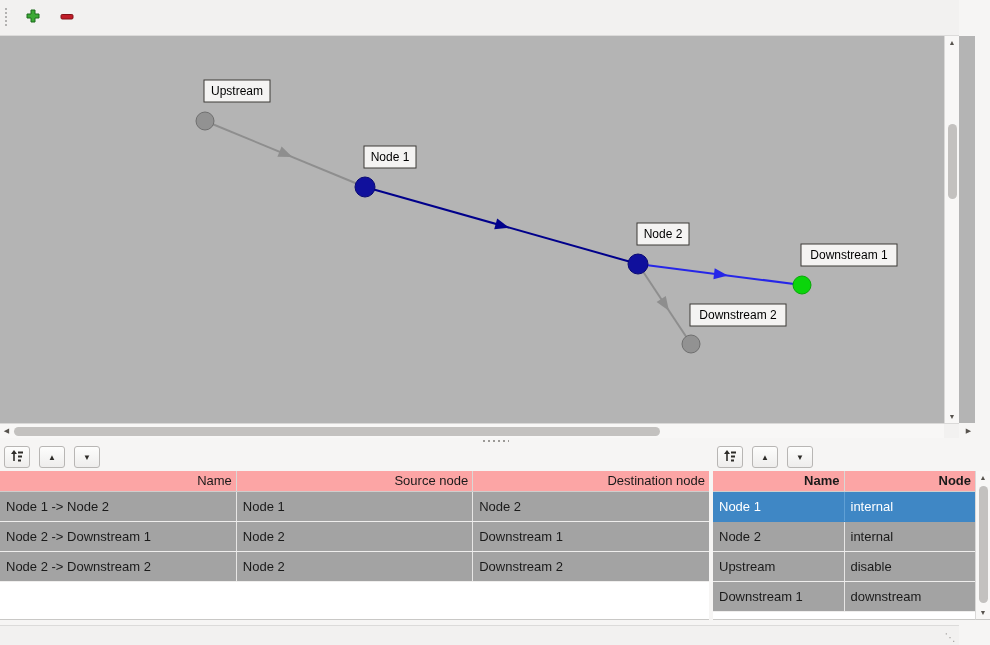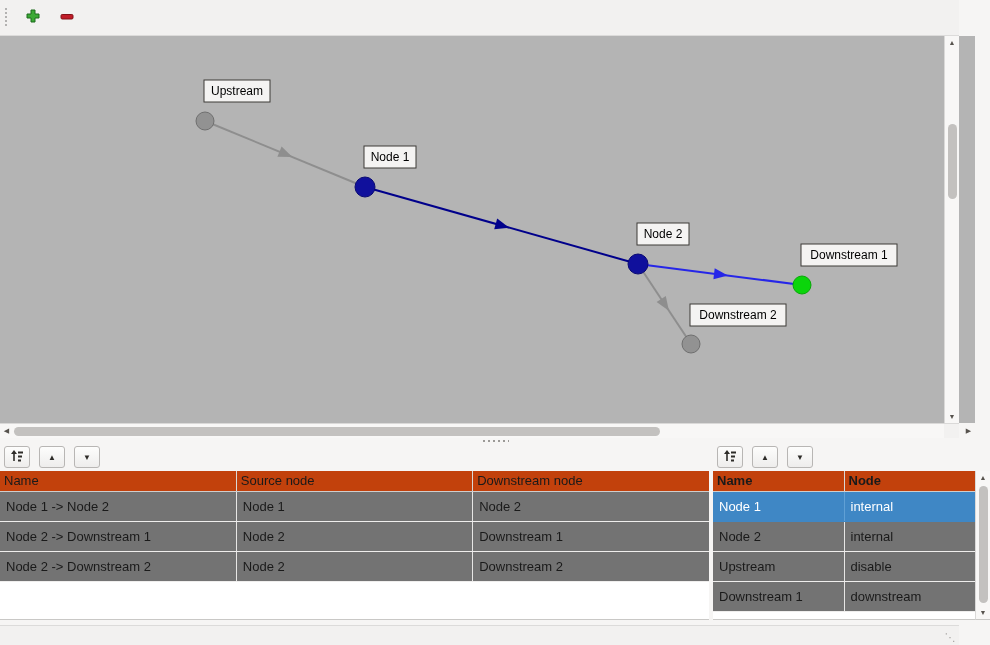--- a/index.html
+++ b/index.html
@@ -48,26 +48,26 @@
   .vsplitter { width:4px; flex:0 0 4px; background:#f6f5f4; }
   .panel-right { width:277px; flex:0 0 277px; display:flex; flex-direction:column; }
 
   .mini-toolbar { height:28px; flex:0 0 28px; display:flex; align-items:center; padding-left:4px; }
   .mini-btn { width:26px; height:22px; border:1px solid #b8b6b4; border-radius:3px;
               background:linear-gradient(#fdfdfc,#eeedec); display:flex; align-items:center;
               justify-content:center; margin-right:9px; cursor:default; font-size:8px; color:#2e2c29; }
 
   .table-wrap { height:149px; flex:0 0 149px; background:#ffffff; border-bottom:1px solid #c9c8c6; overflow:hidden; }
   table.data-table { width:100%; border-collapse:collapse; table-layout:fixed; }
-  table.data-table th { height:20px; background:#c2410c; border-right:1px solid #d9d8d6;
+  table.data-table th { height:20px; background:#fca5a5; border-right:1px solid #d9d8d6;
                         border-bottom:1px solid #cfcecd; font-weight:normal; font-size:13px;
-                        text-align:left; padding:0 4px; overflow:hidden; white-space:nowrap; }
+                        text-align:right; padding:0 4px; overflow:hidden; white-space:nowrap; }
   table.data-table th:last-child { border-right:none; }
   table.data-table td { height:30px; padding:0 6px; font-size:13px; border-right:1px solid #e7e6e5;
-                        border-bottom:1px solid #efeeed; overflow:hidden; white-space:nowrap; background:#737373; }
+                        border-bottom:1px solid #efeeed; overflow:hidden; white-space:nowrap; background:#a3a3a3; }
   table.data-table td:last-child { border-right:none; }
   .panel-right table.data-table th { font-weight:bold; }
   tr.selected td { background:var(--selection,#3f87c5); color:#ffffff; border-right-color:#60a0d5; border-bottom-color:var(--selection,#3f87c5); }
 
   .right-body { display:flex; height:149px; flex:0 0 149px; }
   .right-body .table-wrap { width:262px; flex:1 1 auto; }
   .vscroll-small { position:relative; width:15px; flex:0 0 15px; height:149px; background:#f8f7f6;
                    border-left:1px solid #dad9d8; border-bottom:1px solid #c9c8c6; }
 
   
@@ -167,21 +167,21 @@
         <button class="mini-btn">
             <span>▼</span>
           </button>
       </div>
       <div class="table-wrap" data-table="left_table">
           <table class="data-table">
             <thead>
               <tr>
                 <th>Name</th>
                 <th>Source node</th>
-                <th>Downstream node</th>
+                <th>Destination node</th>
               </tr>
             </thead>
             <tbody>
               <tr>
                 <td>Node 1 -&gt; Node 2</td>
                 <td>Node 1</td>
                 <td>Node 2</td>
               </tr>
               <tr>
                 <td>Node 2 -&gt; Downstream 1</td>

